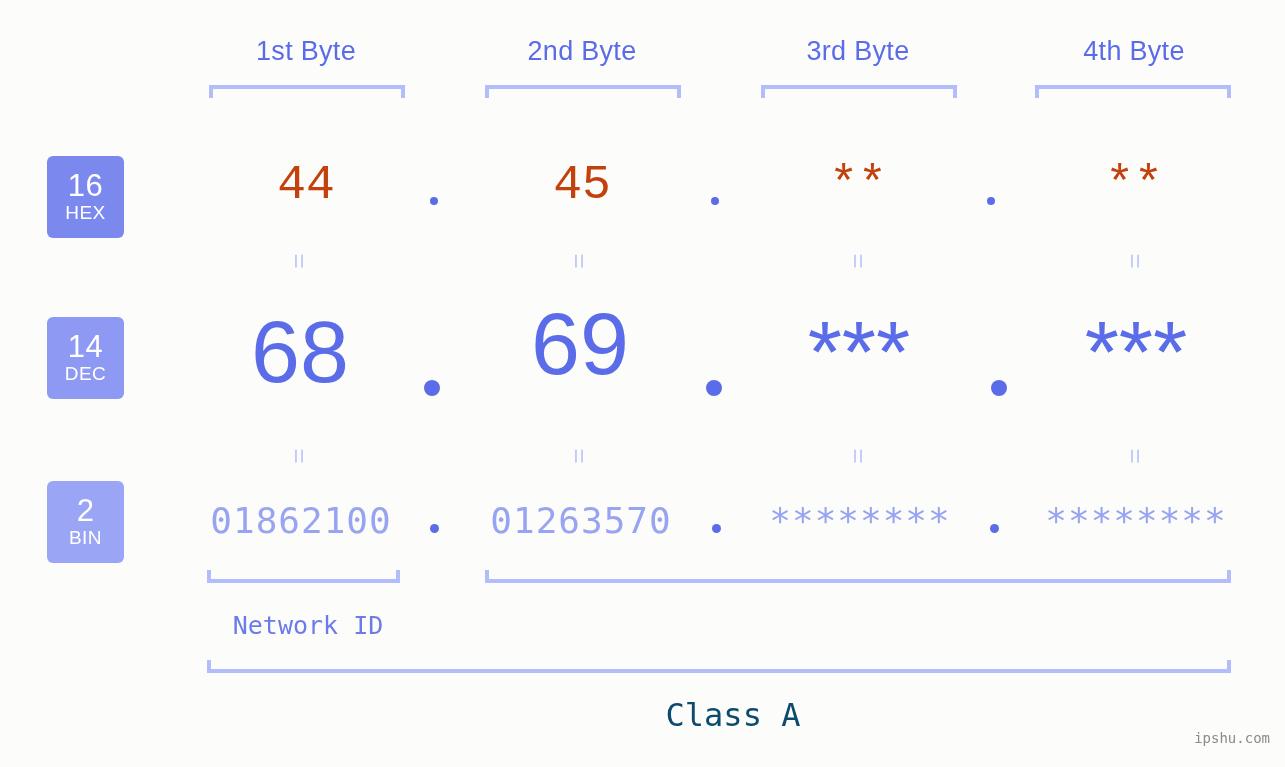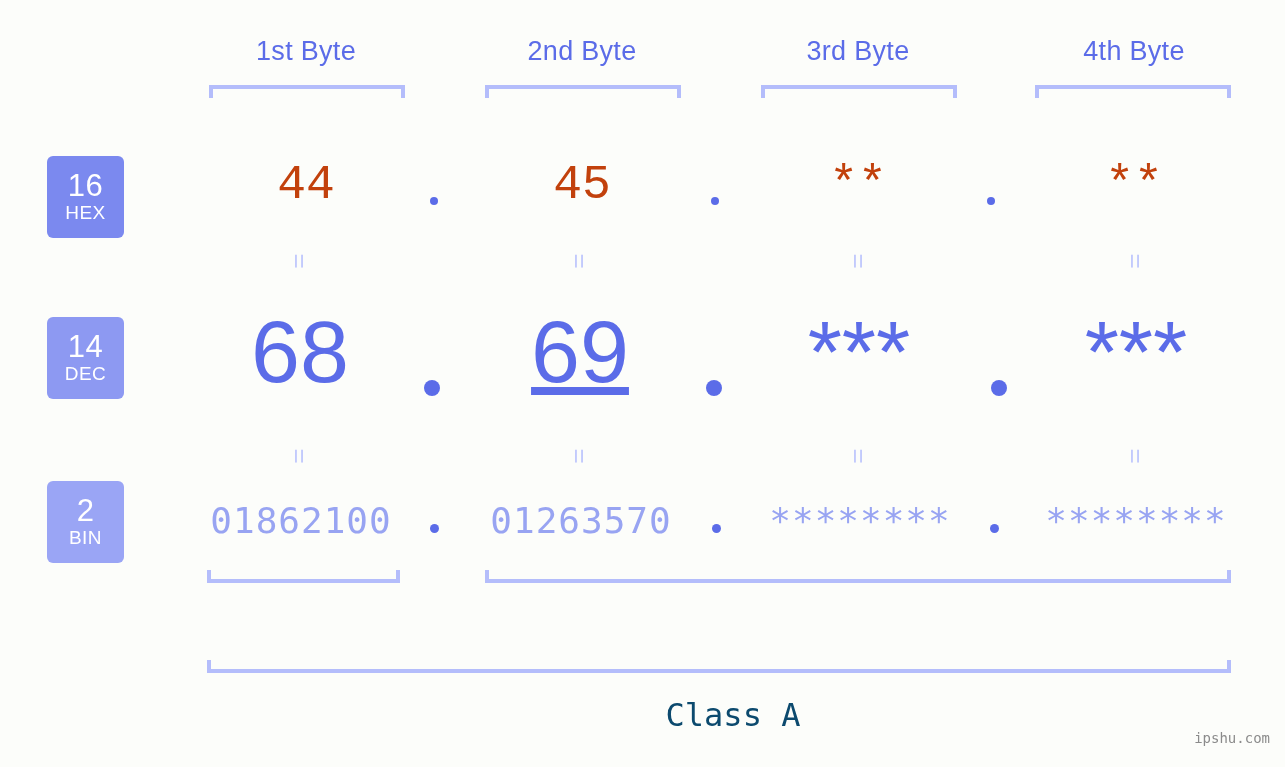--- a/index.html
+++ b/index.html
@@ -199,21 +199,21 @@
     <div class="dot small" style="left:987px; top:197px;"></div>
   </div>
 
   <div class="eq" style="left:170px; top:248px;">=</div>
   <div class="eq" style="left:450px; top:248px;">=</div>
   <div class="eq" style="left:729px; top:248px;">=</div>
   <div class="eq" style="left:1006px; top:248px;">=</div>
 
   <div class="dec-row">
     <div class="cell" style="left:170px; top:300px;">68</div>
-    <div class="cell" style="left:450px; top:300px;text-decoration:underline;">69</div>
+    <div class="cell" style="left:450px; top:292px;">69</div>
     <div class="cell" style="left:729px; top:300px;">***</div>
     <div class="cell" style="left:1006px; top:300px;">***</div>
 
     <div class="dot big" style="left:424px; top:380px;"></div>
     <div class="dot big" style="left:706px; top:380px;"></div>
     <div class="dot big" style="left:991px; top:380px;"></div>
   </div>
 
   <div class="eq" style="left:170px; top:443px;">=</div>
   <div class="eq" style="left:450px; top:443px;">=</div>
@@ -227,20 +227,21 @@
     <div class="cell" style="left:1005px; top:498px; width:262px;">********</div>
 
     <div class="dot mid" style="left:430px; top:524px;"></div>
     <div class="dot mid" style="left:712px; top:524px;"></div>
     <div class="dot mid" style="left:990px; top:524px;"></div>
   </div>
 
   <div class="bracket bracket-up" style="left:207px; top:570px; width:193px;"></div>
   <div class="bracket bracket-up" style="left:485px; top:570px; width:746px;"></div>
 
+  <div class="id-label" style="left:178px; top:610px; width:260px;">Network ID</div>
 
   <div class="bracket bracket-up" style="left:207px; top:660px; width:1024px;"></div>
 
   <div class="class-label" style="left:575px; top:694px; width:316px;">Class A</div>
 
   <div class="watermark">ipshu.com</div>
 
 </div>
 
 </body></html>

